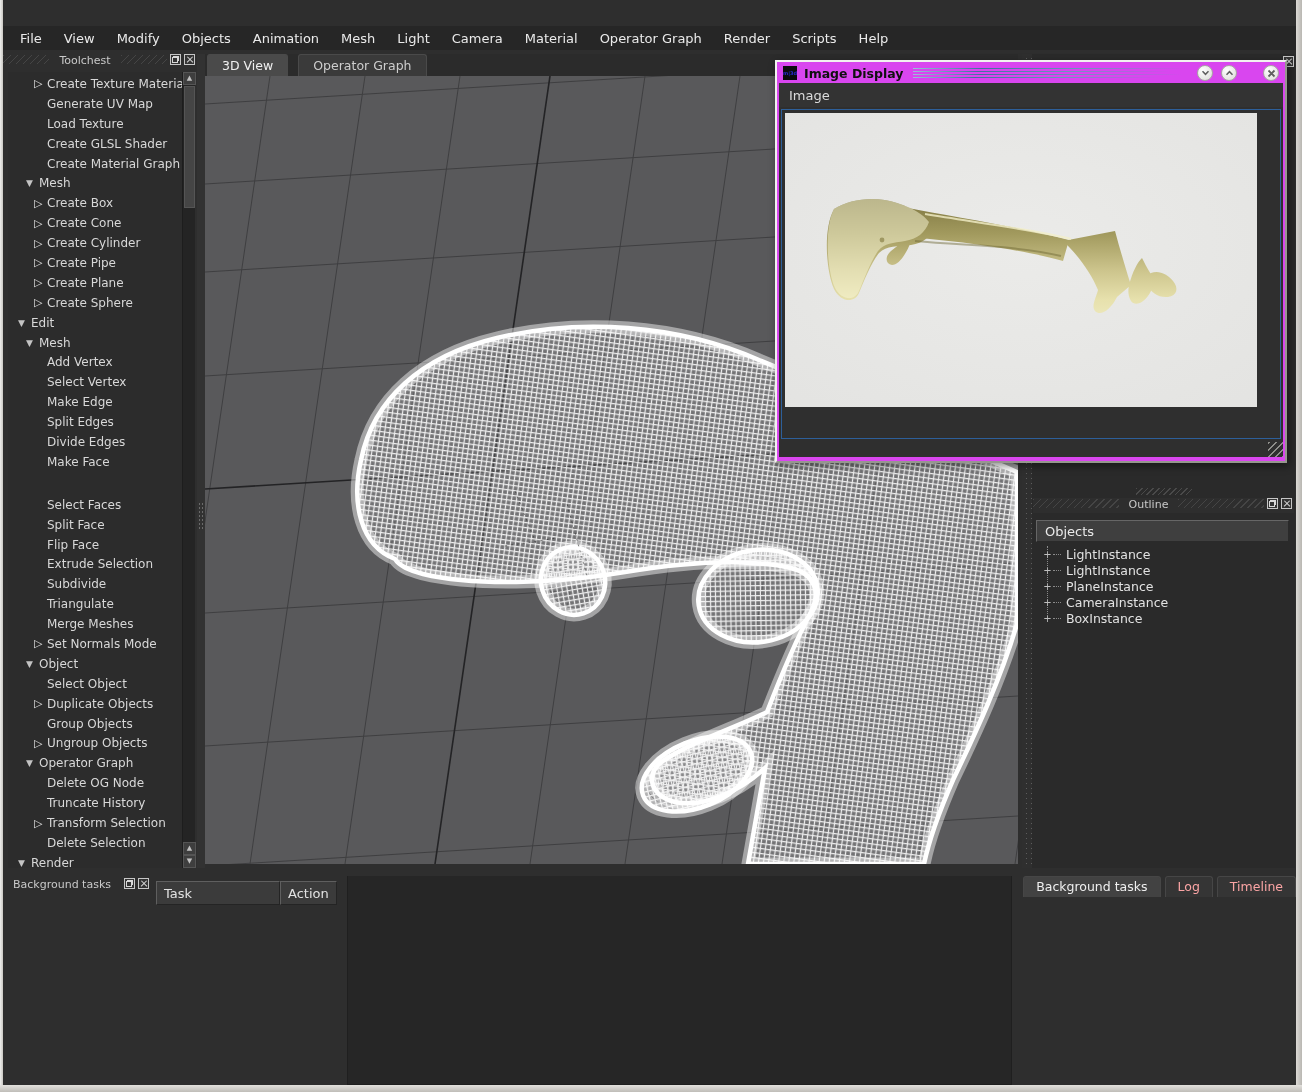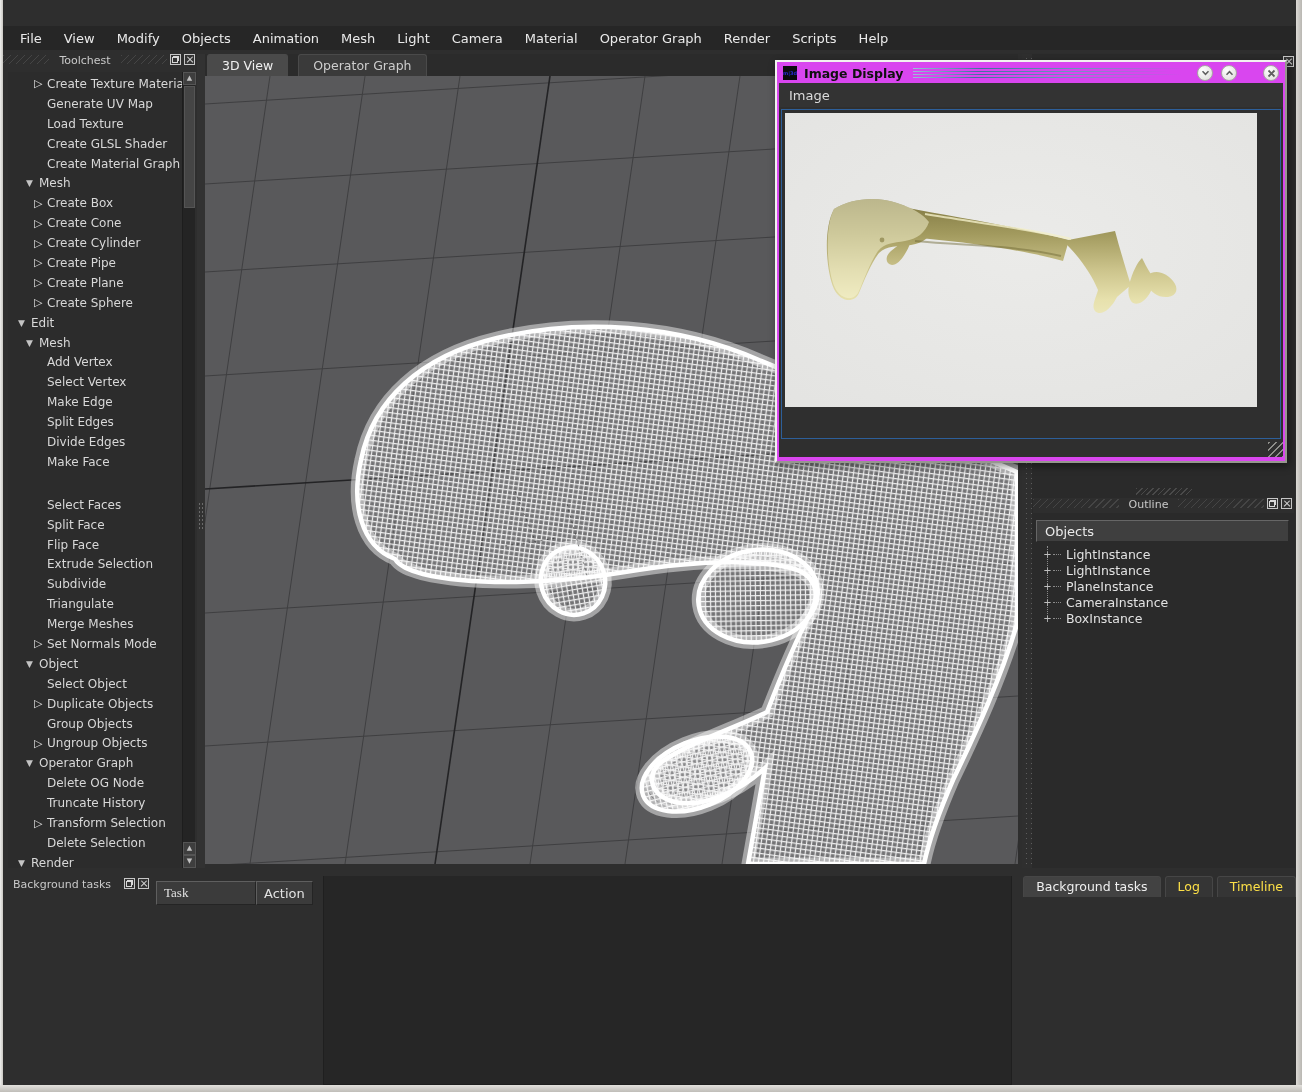--- a/index.html
+++ b/index.html
@@ -71,25 +71,25 @@
   .ot-plus{width:9px;margin-left:7px;font-size:10px;color:#c0c0c0;background:#2a2a2a;text-align:center;line-height:9px;flex:none;}
   .ot-dash{width:8px;border-top:1px dotted #8a8a8a;margin:0 5px 0 1px;flex:none;}
   .ot-label{font-size:12.5px;color:#e2e2e2;white-space:nowrap;}
 
   
   .hsplit{position:absolute;left:3px;top:868px;width:1293px;height:8px;background:#2e2e2e;}
   .bottom-panel{position:absolute;left:3px;top:876px;width:1293px;height:209px;background:#2e2e2e;display:flex;flex-direction:row;}
   .bp-title{margin-top:2px;}
   .bp-head{display:flex;margin:5px 5px 0 5px;height:24px;}
   .th{background:#3b3b3b;border:1px solid;border-color:#5f5f5f #242424 #242424 #5f5f5f;color:#e2e2e2;font-size:13px;display:flex;align-items:center;padding:0 7px;}
-  .th-task{width:100px;flex:none;font-family:Liberation Serif, serif;}
+  .th-task{width:124px;flex:none;}
   .th-action{flex:1;}
   .bp-body{flex:1;margin:0 5px;background:#262626;border:1px solid #1f1f1f;border-top:none;}
   .bp-tabs{height:21px;display:flex;gap:4px;padding-left:6px;align-items:flex-end;}
-  .bt-tab{padding:2px 12px 3px;font-size:12.5px;border-radius:3px 3px 0 0;background:#353535;color:#fde047;border:1px solid #464646;border-bottom:none;}
+  .bt-tab{padding:2px 12px 3px;font-size:12.5px;border-radius:3px 3px 0 0;background:#353535;color:#fca5a5;border:1px solid #464646;border-bottom:none;}
   .bt-tab.active{background:#424242;color:#efefef;}
   .bp-footer{height:20px;background:#262626;}
 
   
   .img-window{position:absolute;left:775px;top:60px;width:512px;height:403px;z-index:10;background:#d946ef;border:2px solid;border-color:#f2f2f0 #96968f #96968f #f2f2f0;padding:1px 2px 2px 2px;box-shadow:2px 3px 8px rgba(0,0,0,.45);}
   .iw-title{height:20px;display:flex;align-items:center;}
   .iw-icon{width:14px;height:14px;margin:0 7px 0 4px;background:#0b0b0d;color:#2b2bd6;font-size:5px;font-weight:bold;display:flex;align-items:center;justify-content:center;flex:none;}
   .iw-title-text{font-size:12.5px;font-weight:bold;color:#101010;white-space:nowrap;}
   .iw-lines{flex:1;margin:0 10px;display:flex;flex-direction:column;gap:2px;}
   .iw-lines span{display:block;height:1px;background:linear-gradient(90deg,#9cbeda,#40719f 25%,#6c97bd 60%,rgba(210,220,230,0));}

